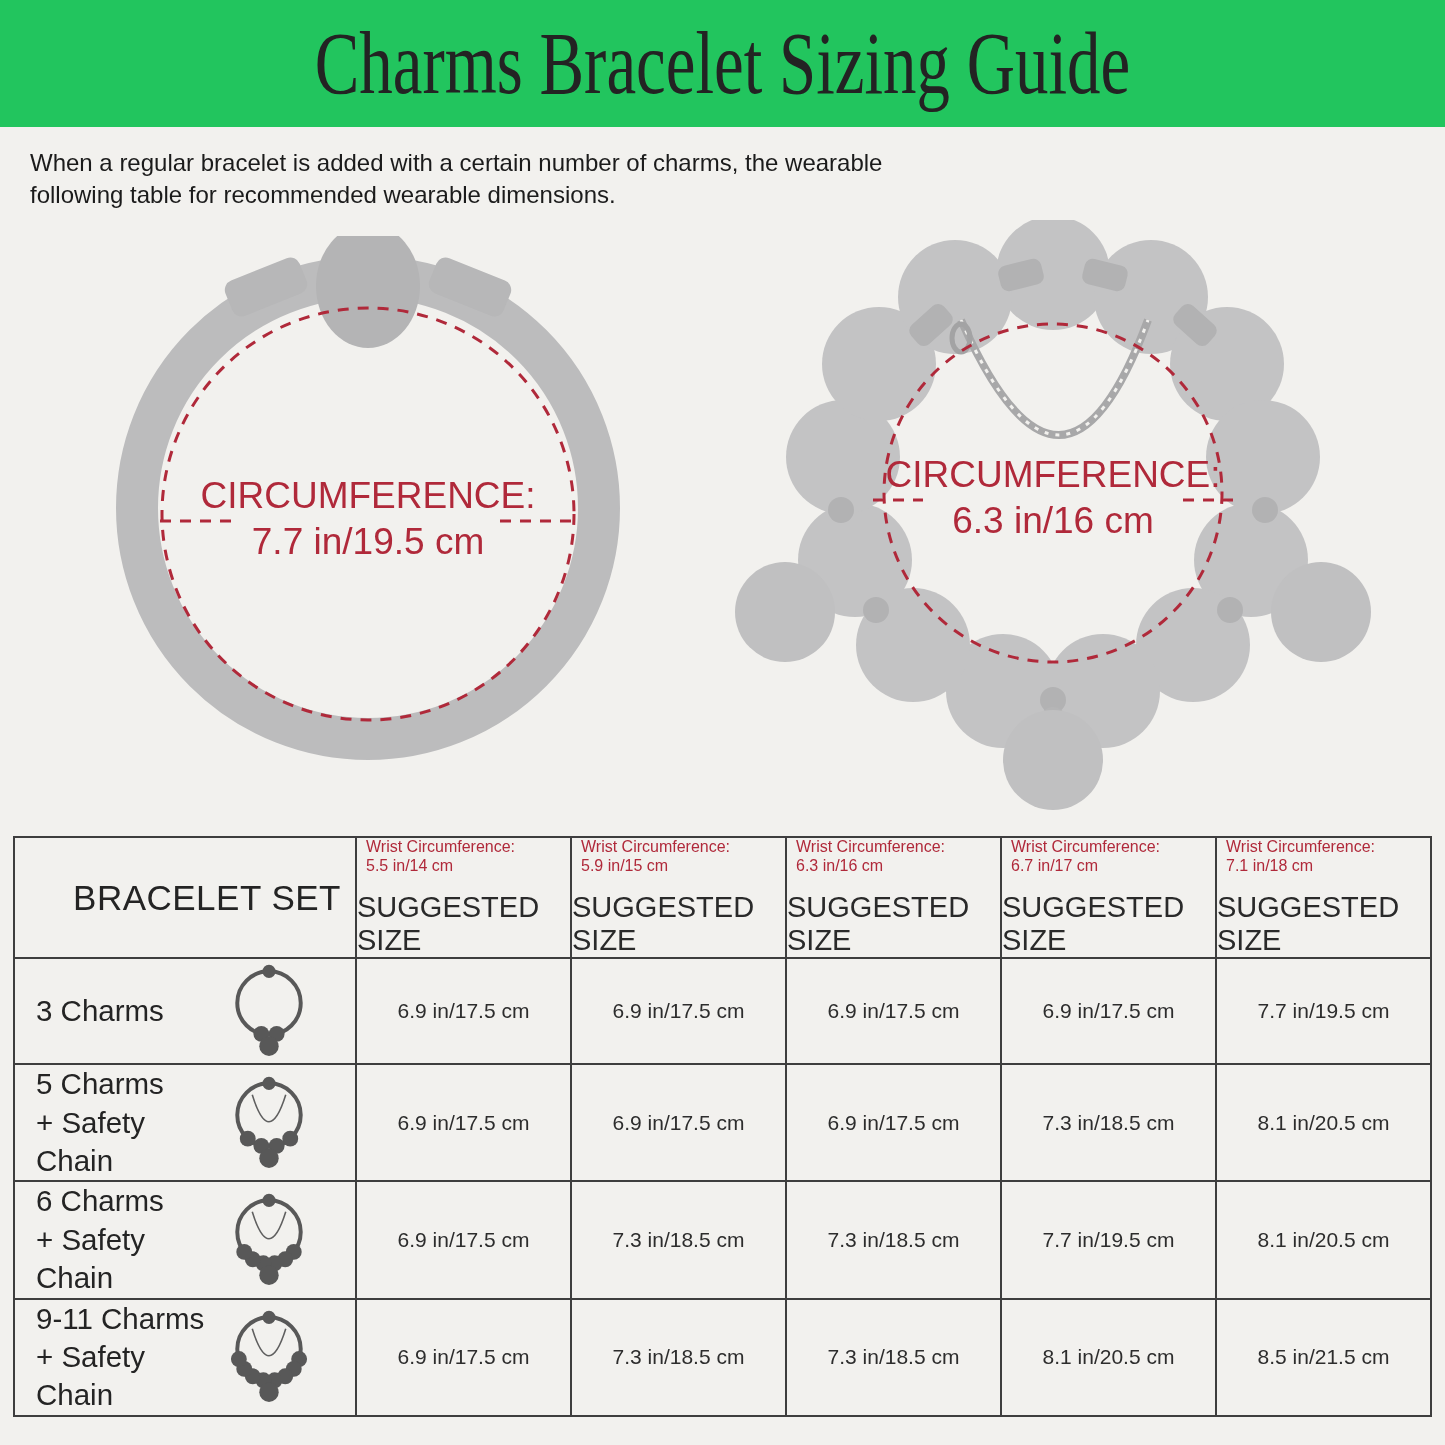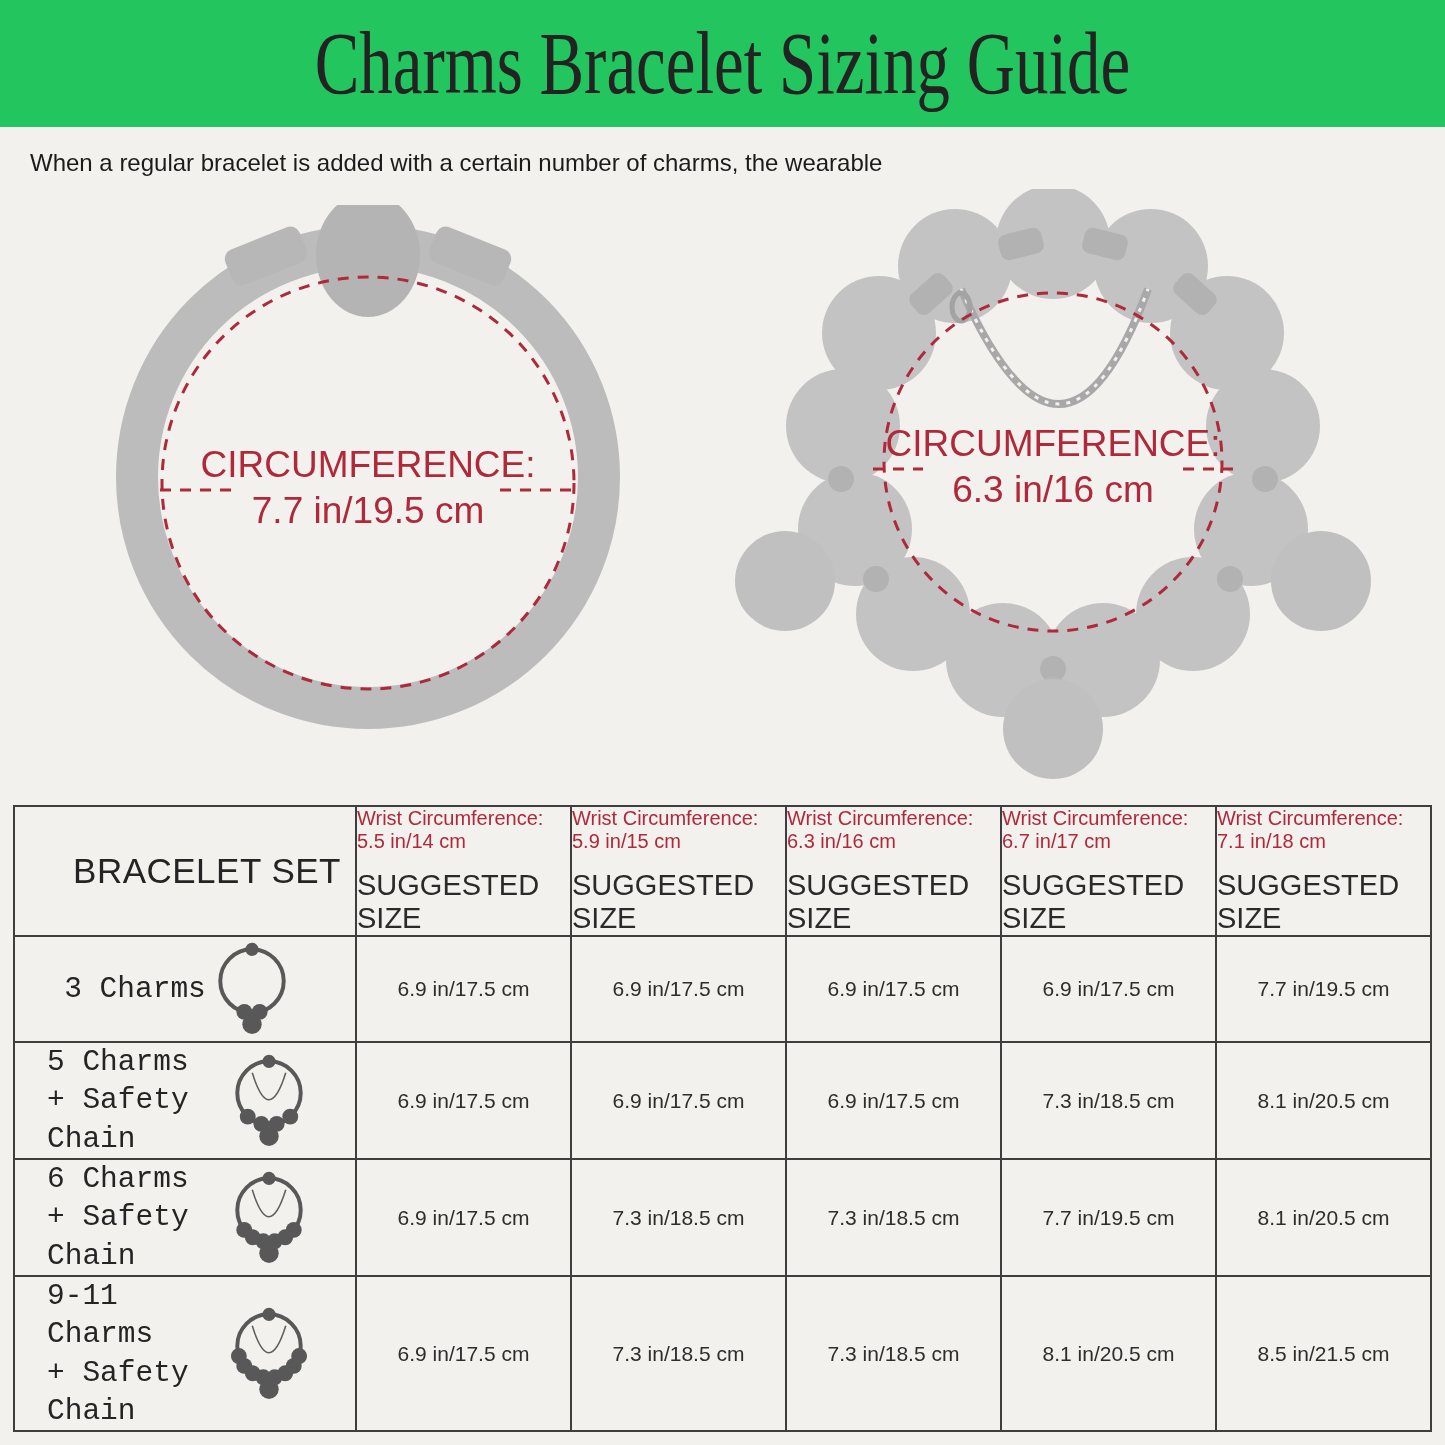--- a/index.html
+++ b/index.html
@@ -21,38 +21,39 @@
   .figures{display:flex;justify-content:space-between;align-items:flex-start;padding:10px 52px 0 58px;}
   .fig svg{display:block;}
   .fig-left{margin-top:16px;}
   .measure-text{font-family:"Liberation Sans",sans-serif;font-size:37px;fill:#b0293a;}
   
   table.size{border-collapse:collapse;table-layout:fixed;width:1417px;margin:16px auto 0;}
   table.size th,table.size td{border:2px solid #3e3e3e;padding:0;vertical-align:middle;background:#f2f1ee;}
   thead th{height:96px;font-weight:400;text-align:left;padding:0 6px 0 12px;}
   tbody td{height:91px;}
   .set-header{font-size:35px;color:#242424;text-align:center;letter-spacing:.5px;margin-left:44px;}
-  .wrist-line{color:#b0293a;font-size:20px;line-height:1.16;}
+  .wrist-line{color:#b0293a;font-size:16px;line-height:1.16;padding-left:9px;}
   .suggested{color:#2a2a2a;font-size:29px;margin-top:16px;}
   .value-cell{font-size:21px;color:#2d2d2d;text-align:center;}
-  .set-cell-inner{display:flex;align-items:center;justify-content:center;padding:0 40px 0 32px;font-family:Liberation Mono, monospace;}
+  .set-cell-inner{display:flex;align-items:center;justify-content:space-between;padding:0 40px 0 21px;}
   .set-label{font-size:29.5px;color:#242424;line-height:1.3;text-align:left;}
   .row-icon-svg{width:92px;height:104px;display:block;}
 </style>
 </head>
 <body>
 
 <div class="page">
 
   <div class="banner">
     <h1 class="title">Charms Bracelet Sizing Guide</h1>
   </div>
 
   <div class="intro">
     <div>When a regular bracelet is added with a certain number of charms, the wearable</div>
+    <div>following table for recommended wearable dimensions.</div>
   </div>
 
   <div class="figures">
 
     <div class="fig fig-left">
       <svg width="620" height="530" viewBox="0 0 620 530">
         <circle cx="310" cy="272" r="231" fill="none" stroke="#bcbcbd" stroke-width="42"></circle>
         <g fill="#b7b7b8">
           <rect x="168" y="32" width="80" height="38" rx="10" transform="rotate(-22 208 51)"></rect>
           <rect x="372" y="32" width="80" height="38" rx="10" transform="rotate(22 412 51)"></rect>

